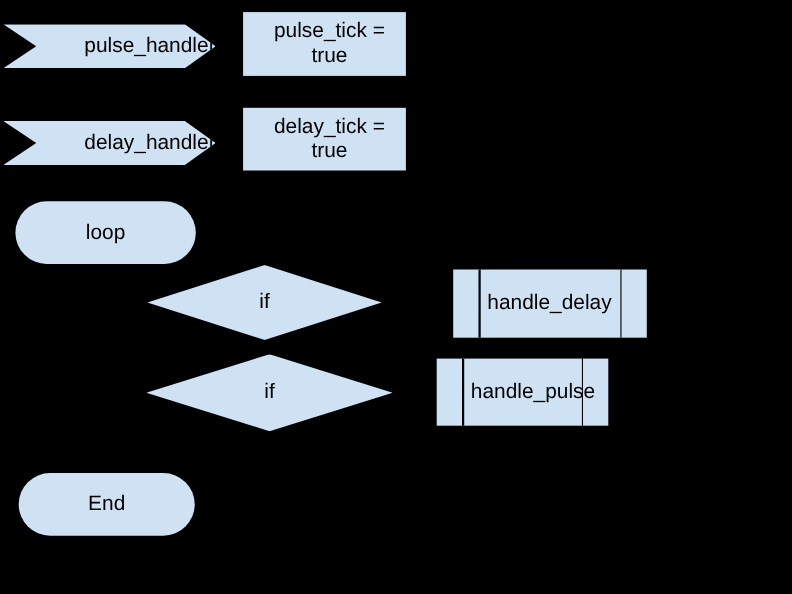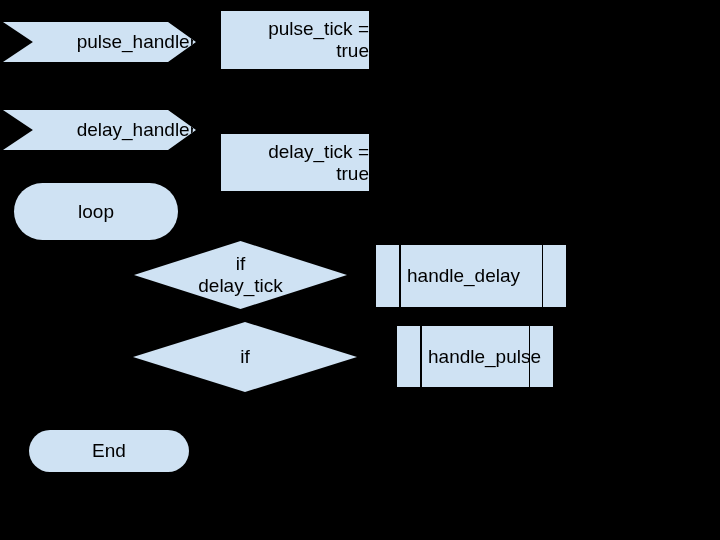--- a/index.html
+++ b/index.html
@@ -31,21 +31,21 @@
   
   .chevron {
     clip-path: polygon(0% 0%, 85.5% 0%, 100% 50%, 85.5% 100%, 0% 100%, 15.5% 50%);
     padding-left: 38px;
     align-items: flex-end;
   }
 
   
   .rect {
     padding-left: 9px;
-    align-items: flex-end;
+    align-items: center;
   }
 
   
   .stadium {
     border-radius: 999px;
     align-items: center;
     text-align: center;
     justify-content: center;
   }
 
@@ -82,47 +82,46 @@
 
   <div class="node rect" style="left:221px; top:11px; width:148px; height:58px;">
     <span class="lbl">pulse_tick =</span>
     <span class="lbl">true</span>
   </div>
 
   <div class="node chevron" style="left:3px; top:110px; width:193px; height:40px;">
     <span class="lbl">delay_handler</span>
   </div>
 
-  <div class="node rect" style="left:221px; top:98px; width:148px; height:57px;margin-top:36px;">
+  <div class="node rect" style="left:221px; top:98px; width:148px; height:57px;">
     <span class="lbl">delay_tick =</span>
     <span class="lbl">true</span>
   </div>
 
   <div class="node stadium" style="left:14px; top:183px; width:164px; height:57px;">
     <span class="lbl">loop</span>
   </div>
 
   <div class="node diamond" style="left:134px; top:241px; width:213px; height:68px;">
     <span class="lbl">if</span>
-    <span class="lbl">delay_tick</span>
   </div>
 
-  <div class="node subroutine" style="left:376px; top:245px; width:190px; height:62px;">
+  <div class="node subroutine" style="left:412px; top:245px; width:176px; height:62px;">
     <span class="innerline left"></span>
     <span class="innerline right"></span>
     <span class="lbl">handle_delay</span>
   </div>
 
   <div class="node diamond" style="left:133px; top:322px; width:224px; height:70px;">
     <span class="lbl">if</span>
   </div>
 
   <div class="node subroutine" style="left:397px; top:326px; width:156px; height:61px;">
     <span class="innerline left"></span>
     <span class="innerline right"></span>
     <span class="lbl">handle_pulse</span>
   </div>
 
-  <div class="node stadium" style="left:29px; top:430px; width:160px; height:42px;">
+  <div class="node stadium" style="left:17px; top:430px; width:160px; height:57px;">
     <span class="lbl">End</span>
   </div>
 
 </div>
 
 </body></html>

